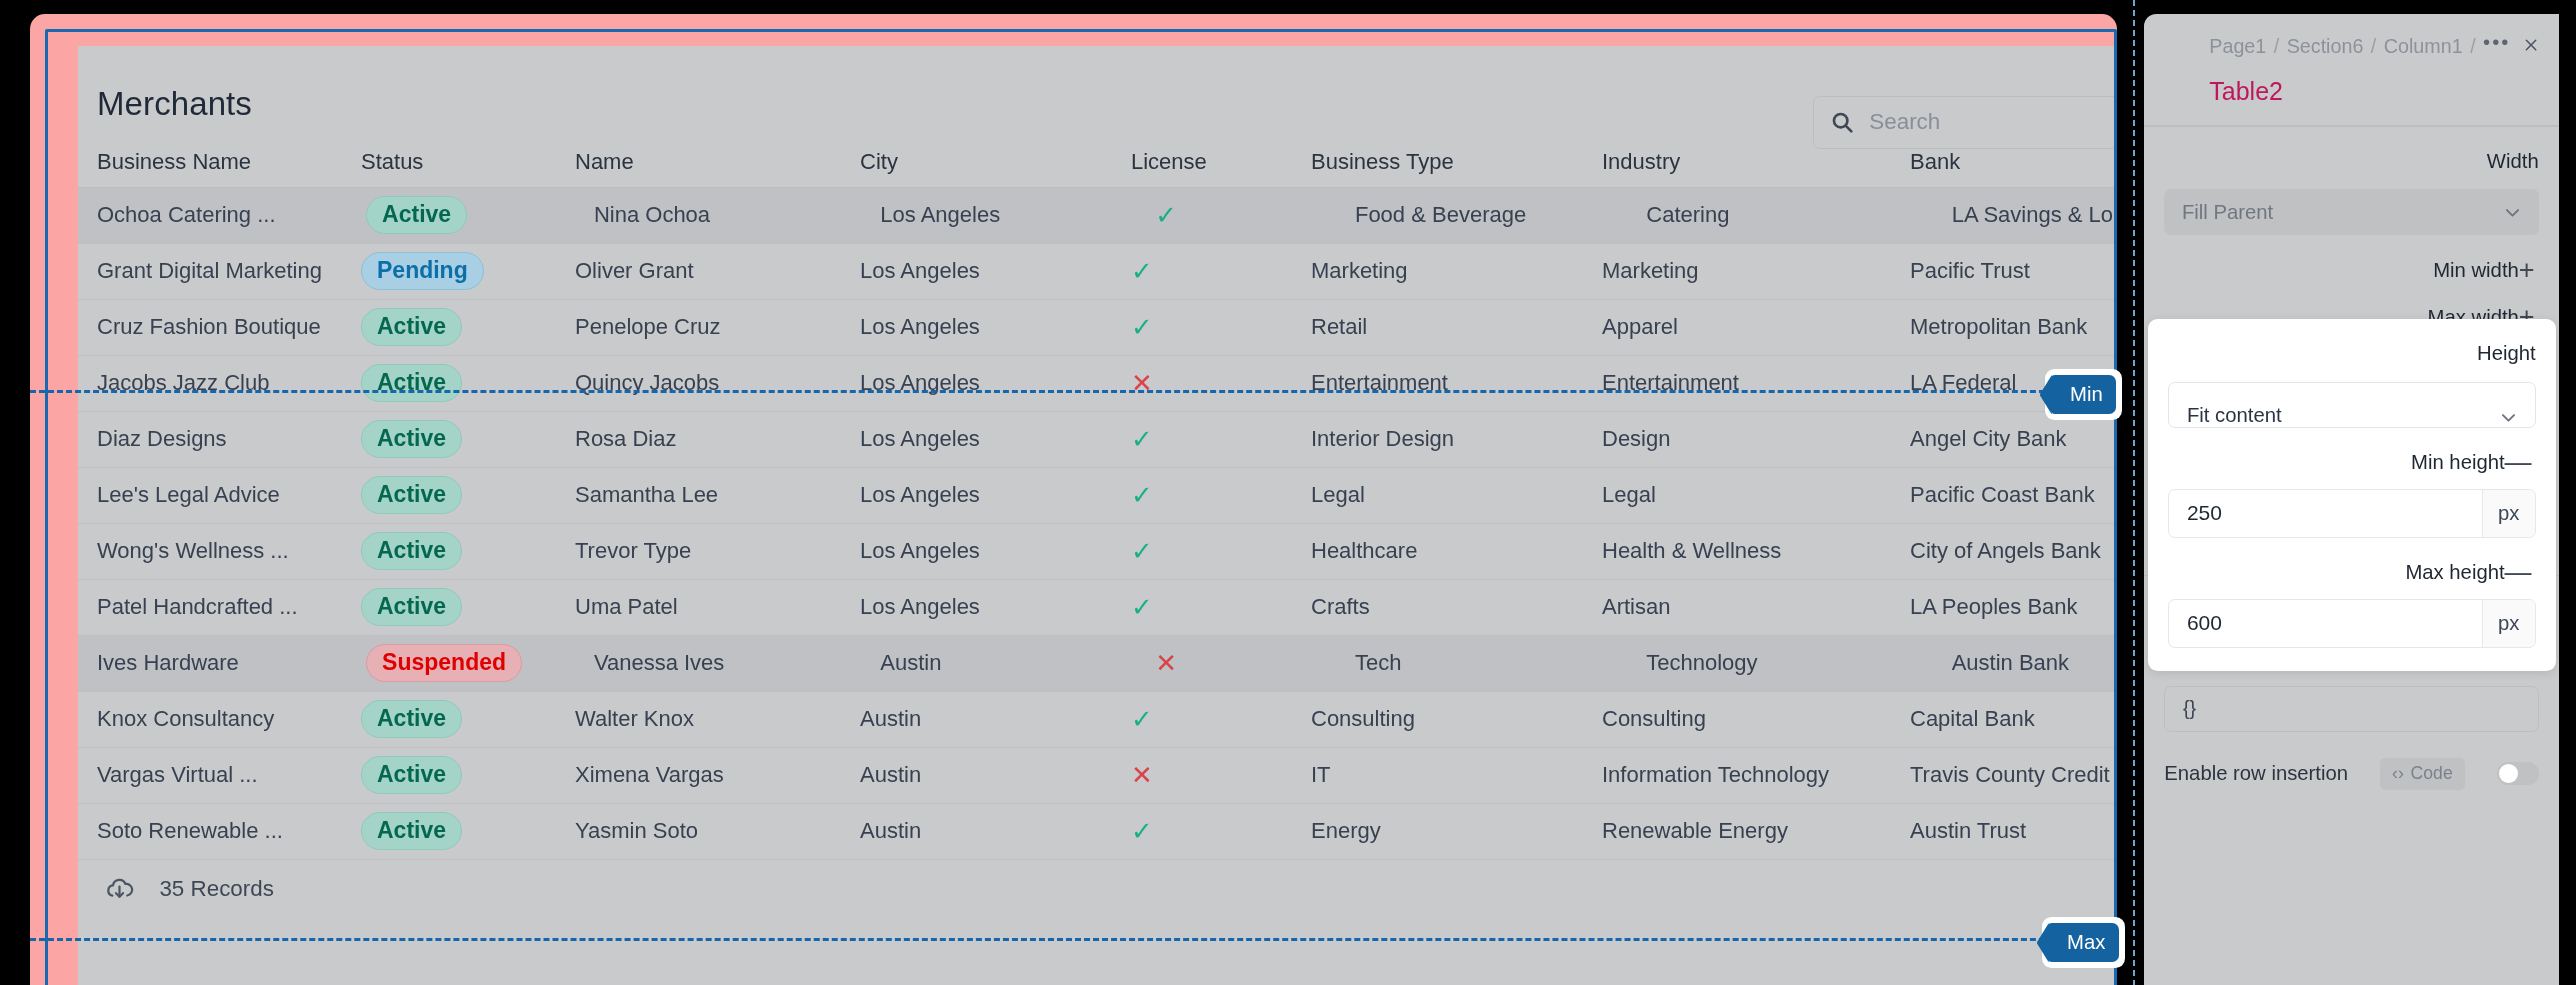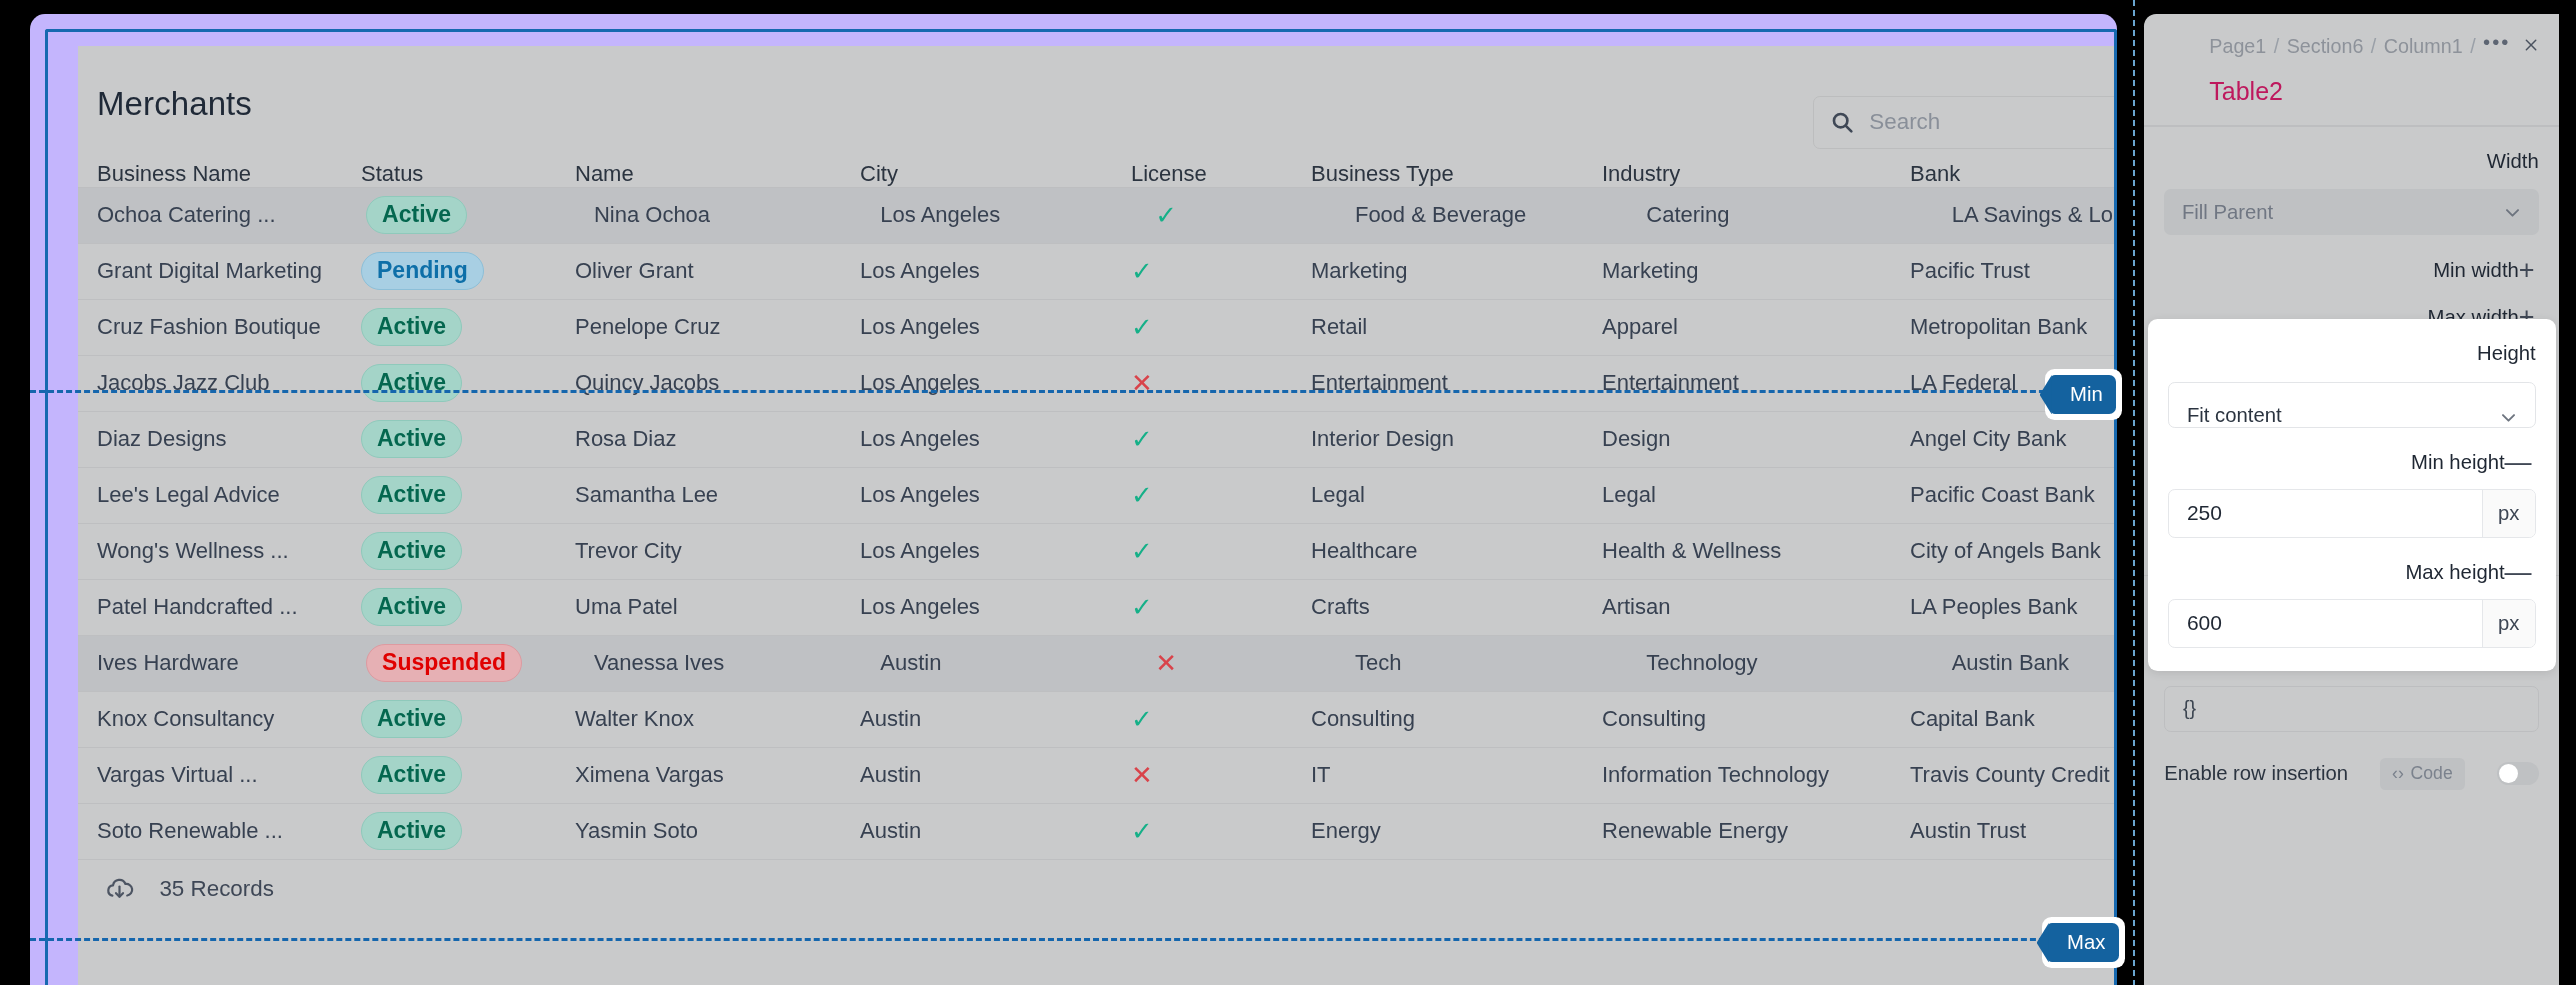--- a/index.html
+++ b/index.html
@@ -9,21 +9,21 @@
     font-family: "Liberation Sans", sans-serif;
     overflow: hidden;
   }
   .screen { position: relative; width: 2576px; height: 986px; background: #000; }
 
   
   .canvas-card {
     position: absolute;
     left: 30px; top: 13.6px;
     width: 2087px; height: 972px;
-    background: #c4b5fd;
+    background: #fca5a5;
     border-radius: 15px 15px 0 0;
     overflow: hidden;
   }
   .selection-frame {
     position: absolute;
     left: 45px; top: 28.5px;
     width: 2072px; height: 957px;
     border: 3.4px solid #1769b0;
     border-bottom: none;
     border-radius: 2.7px 2.7px 0 0;
@@ -61,21 +61,20 @@
   }
   .search-box .s-icon { width: 24.4px; height: 24.4px; flex: none; color: #3f4856; }
   .search-placeholder { font-size: 22.4px; color: #898f99; }
 
   
   .grid { width: 100%; }
   .grid-row { display: flex; width: 100%; align-items: center; }
   .grid-head {
     height: 50px;
     border-bottom: 1.4px solid #bdbec0;
-    align-items: flex-end;
   }
   .grid-head .cell { font-size: 22px; color: #2b3440; font-weight: 400; }
   .body-row {
     height: 56px;
     border-bottom: 1.4px solid #bebfc1;
   }
   .body-row.highlight { background: #bfc1c4; gap: 48px; }
   .cell {
     font-size: 22px;
     color: #374151;
@@ -380,21 +379,21 @@
               <div class="cell c-name">Samantha Lee</div>
               <div class="cell c-city">Los Angeles</div>
               <div class="cell c-lic lic yes">✓</div>
               <div class="cell c-type">Legal</div>
               <div class="cell c-ind">Legal</div>
               <div class="cell c-bank">Pacific Coast Bank</div>
             </div>
             <div class="grid-row body-row">
               <div class="cell c-biz">Wong's Wellness ...</div>
               <div class="cell c-status" style="padding-left: 19px;"><span class="badge active">Active</span></div>
-              <div class="cell c-name">Trevor City</div>
+              <div class="cell c-name">Trevor Type</div>
               <div class="cell c-city">Los Angeles</div>
               <div class="cell c-lic lic yes">✓</div>
               <div class="cell c-type">Healthcare</div>
               <div class="cell c-ind">Health &amp; Wellness</div>
               <div class="cell c-bank">City of Angels Bank</div>
             </div>
             <div class="grid-row body-row">
               <div class="cell c-biz">Patel Handcrafted ...</div>
               <div class="cell c-status" style="padding-left: 19px;"><span class="badge active">Active</span></div>
               <div class="cell c-name">Uma Patel</div>

